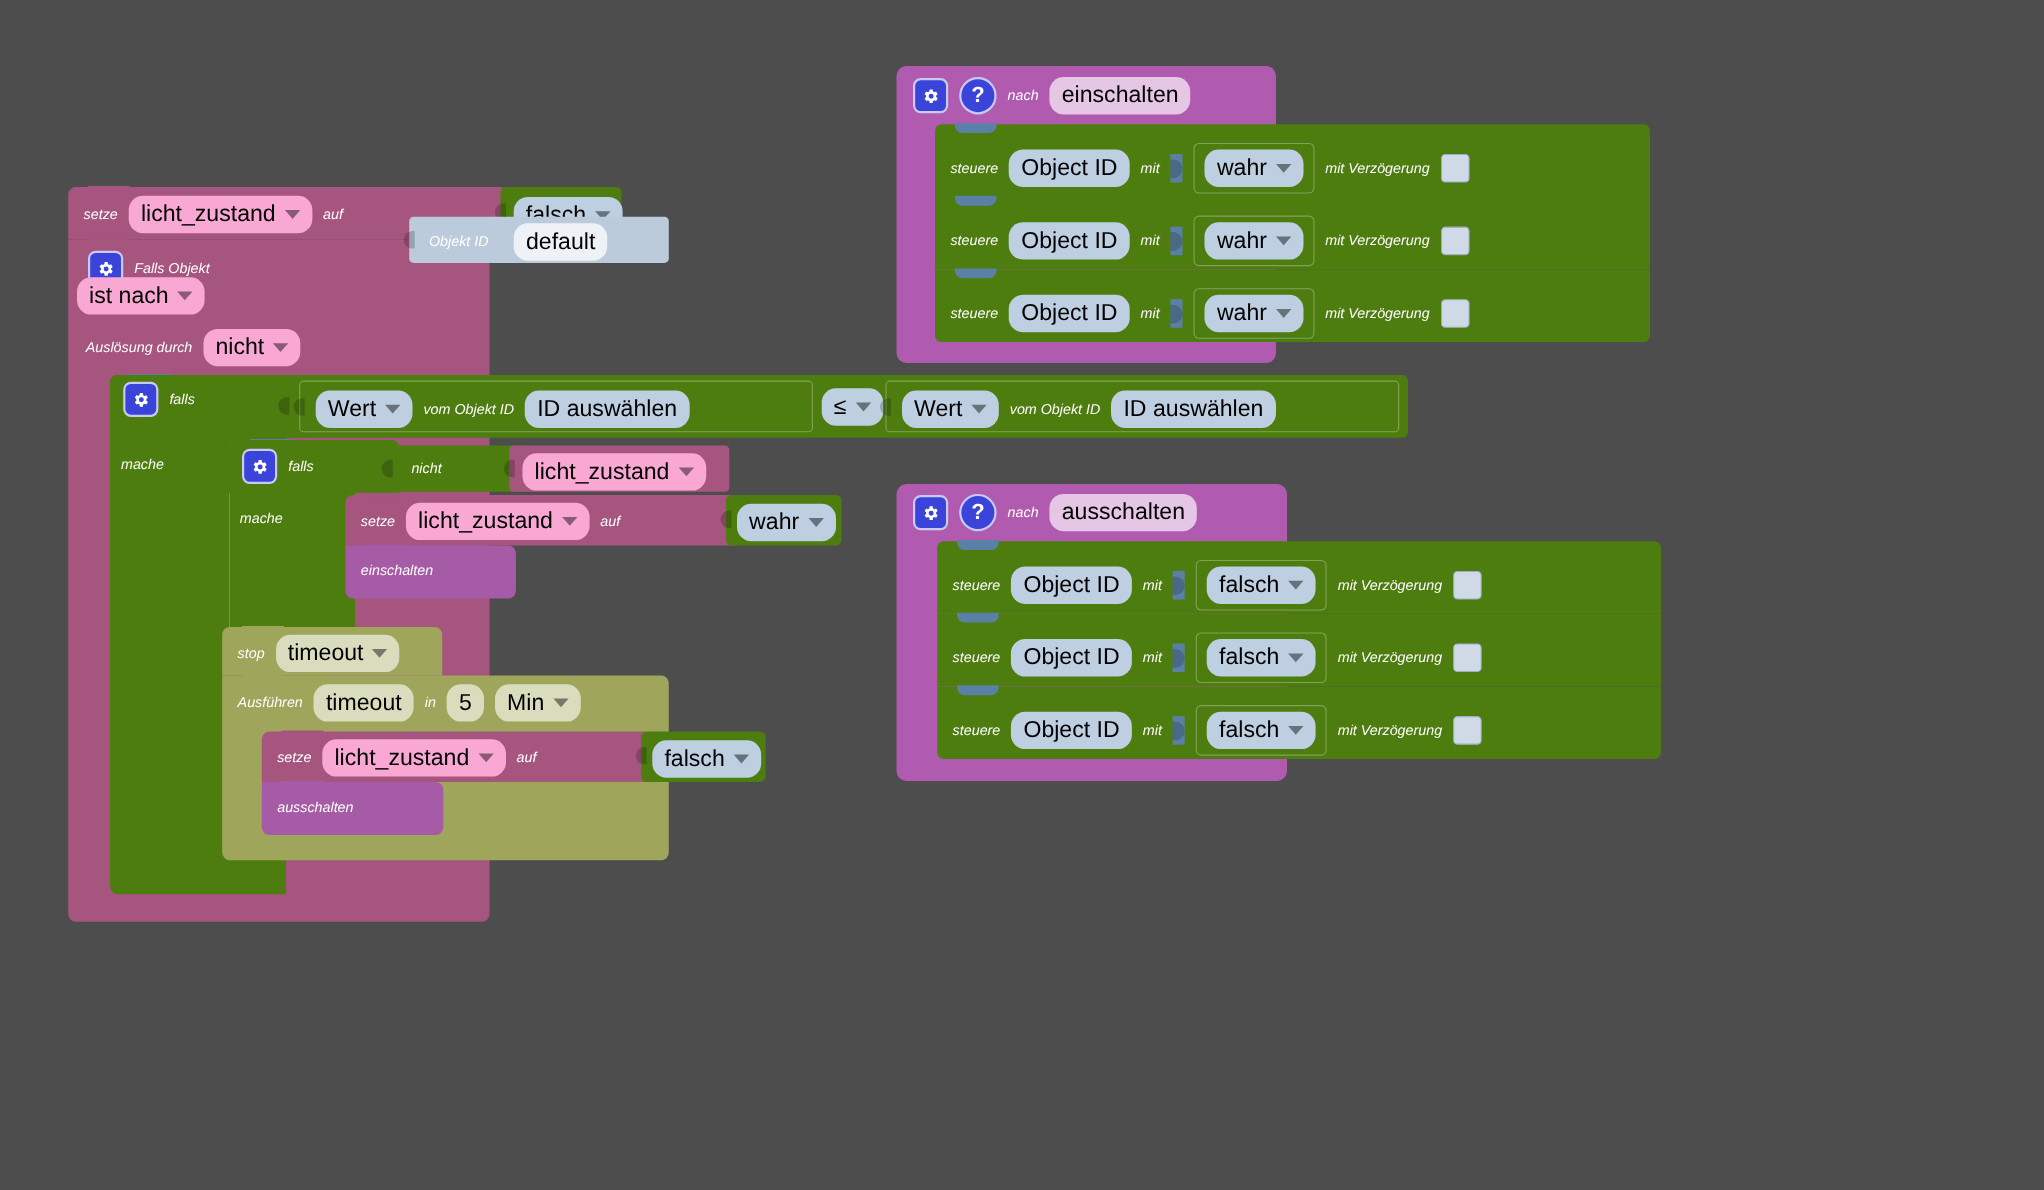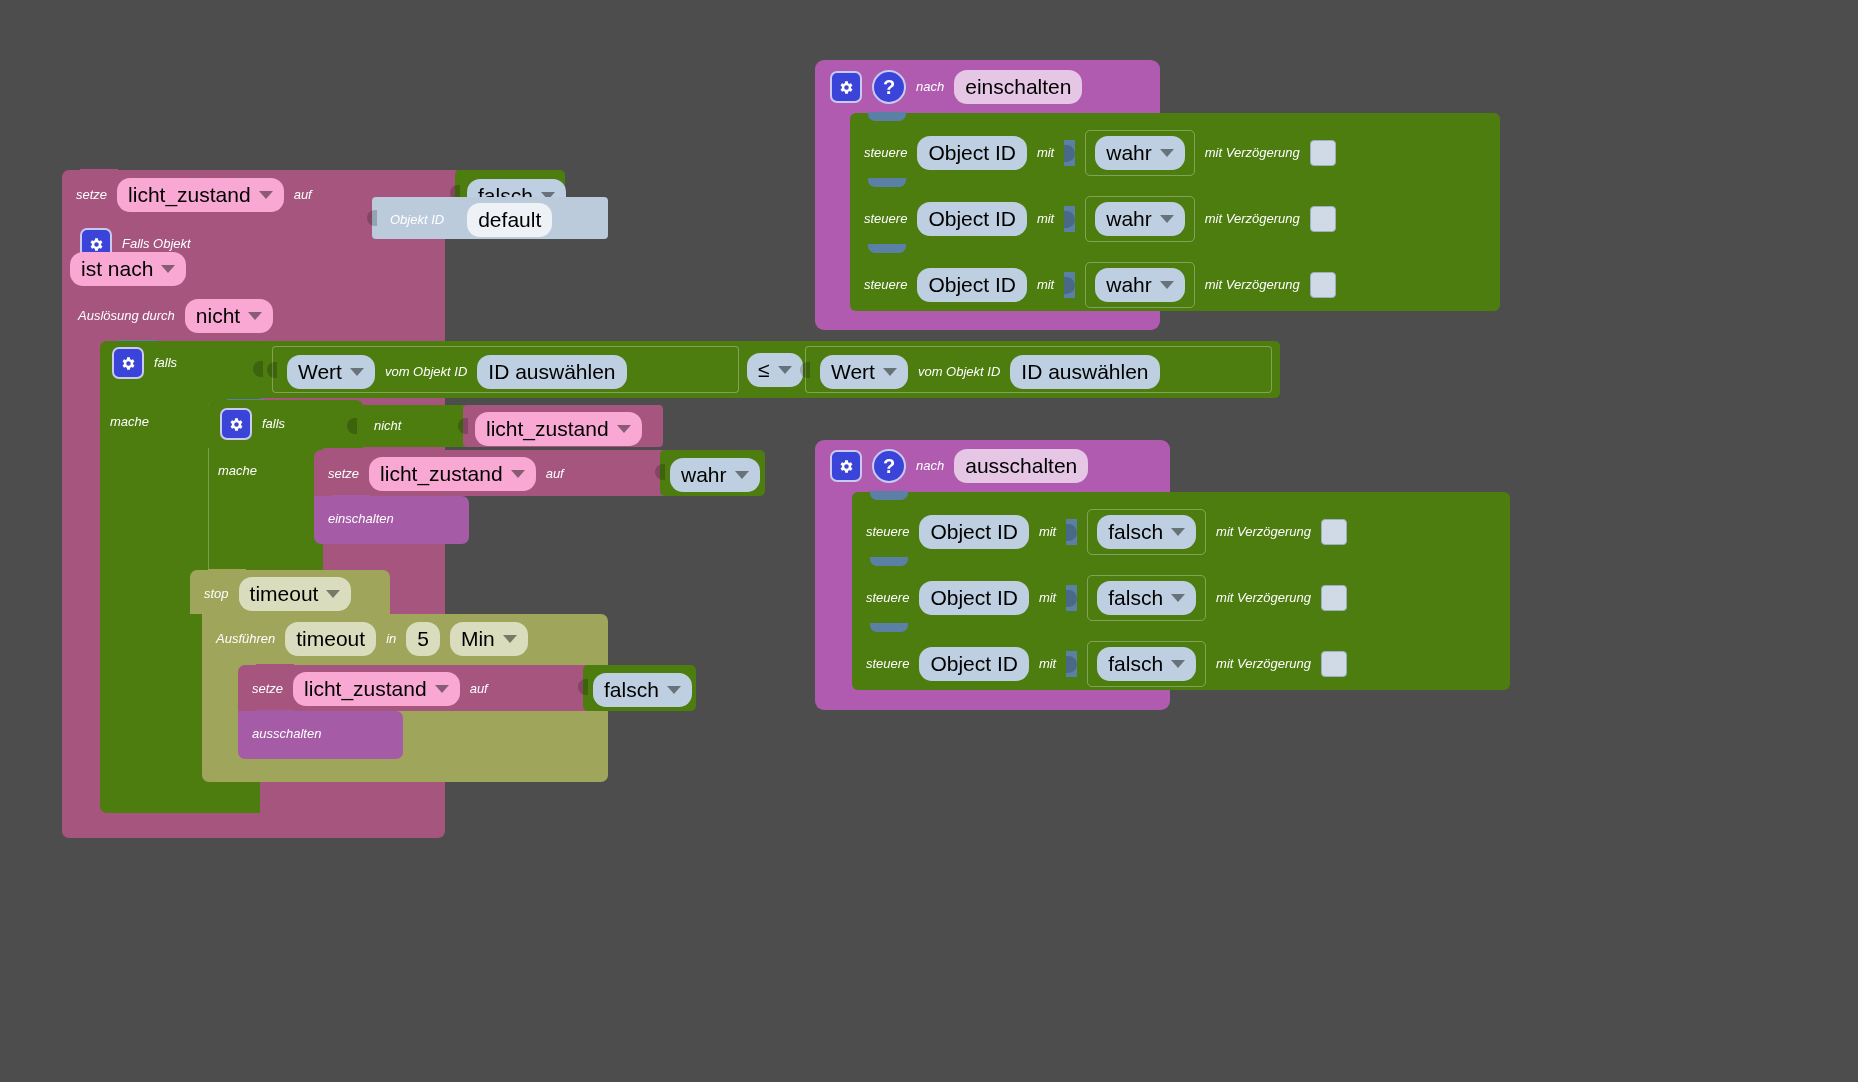--- a/index.html
+++ b/index.html
@@ -296,21 +296,21 @@
     </div>
   </div>
 
   <div class="blk c-func" style="left:314px; top:496px; width:155px; height:48px; border-radius:0 7px 7px 7px;">
     <div class="notch" style="left:18px; background:#a55ba5;"></div>
     <div class="row" style="padding:9px 0 0 14px;">
       <span class="lbl">einschalten</span>
     </div>
   </div>
 
-  <div class="blk c-loop" style="left:190px; top:570px; width:200px; height:44px; border-radius:7px 7px 0 0;">
+  <div class="blk c-loop" style="left:202px; top:570px; width:200px; height:44px; border-radius:7px 7px 0 0;">
     <div class="notch" style="left:18px; background:#9fa55b;"></div>
     <div class="row" style="padding:7px 0 0 14px;">
       <span class="lbl">stop</span>
       <span class="field f-olive">
         <span>timeout</span>
         <i class="caret"></i>
       </span>
     </div>
   </div>
 

